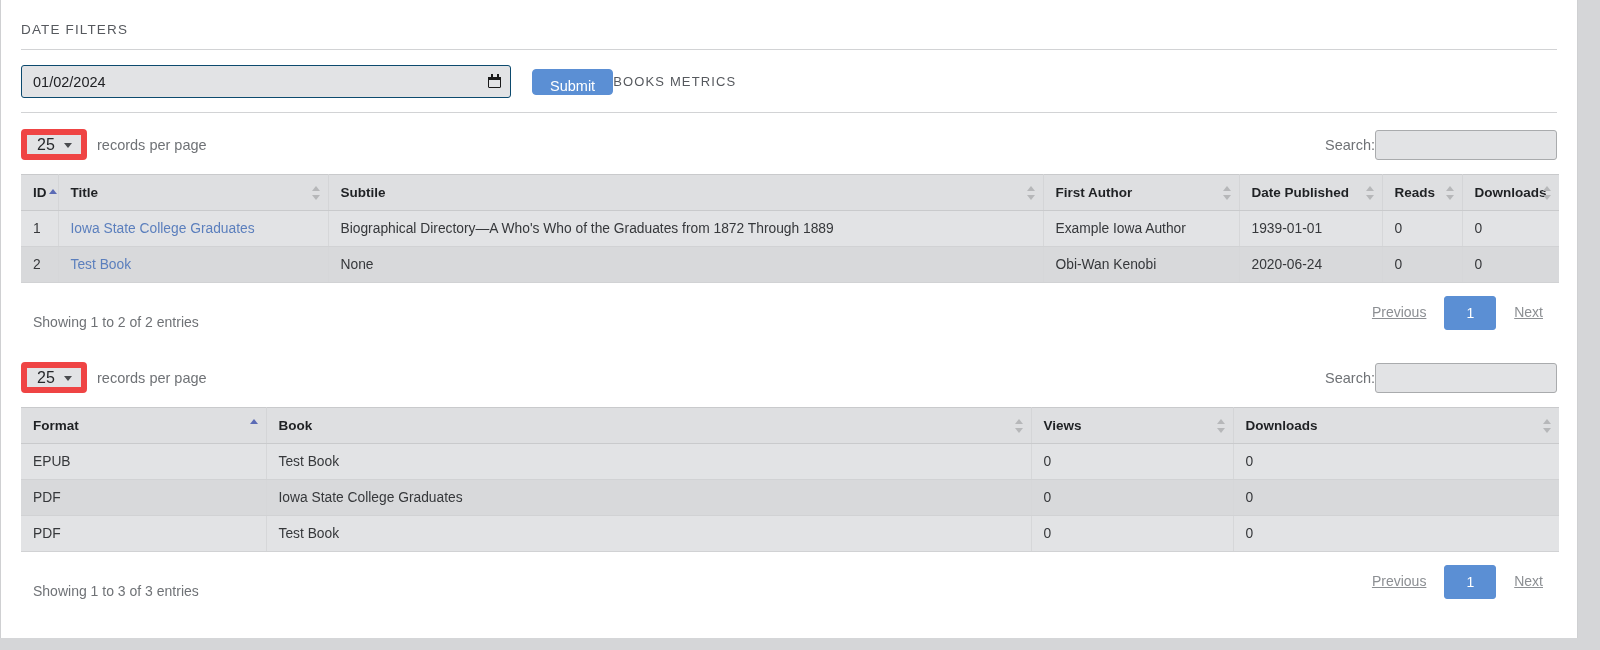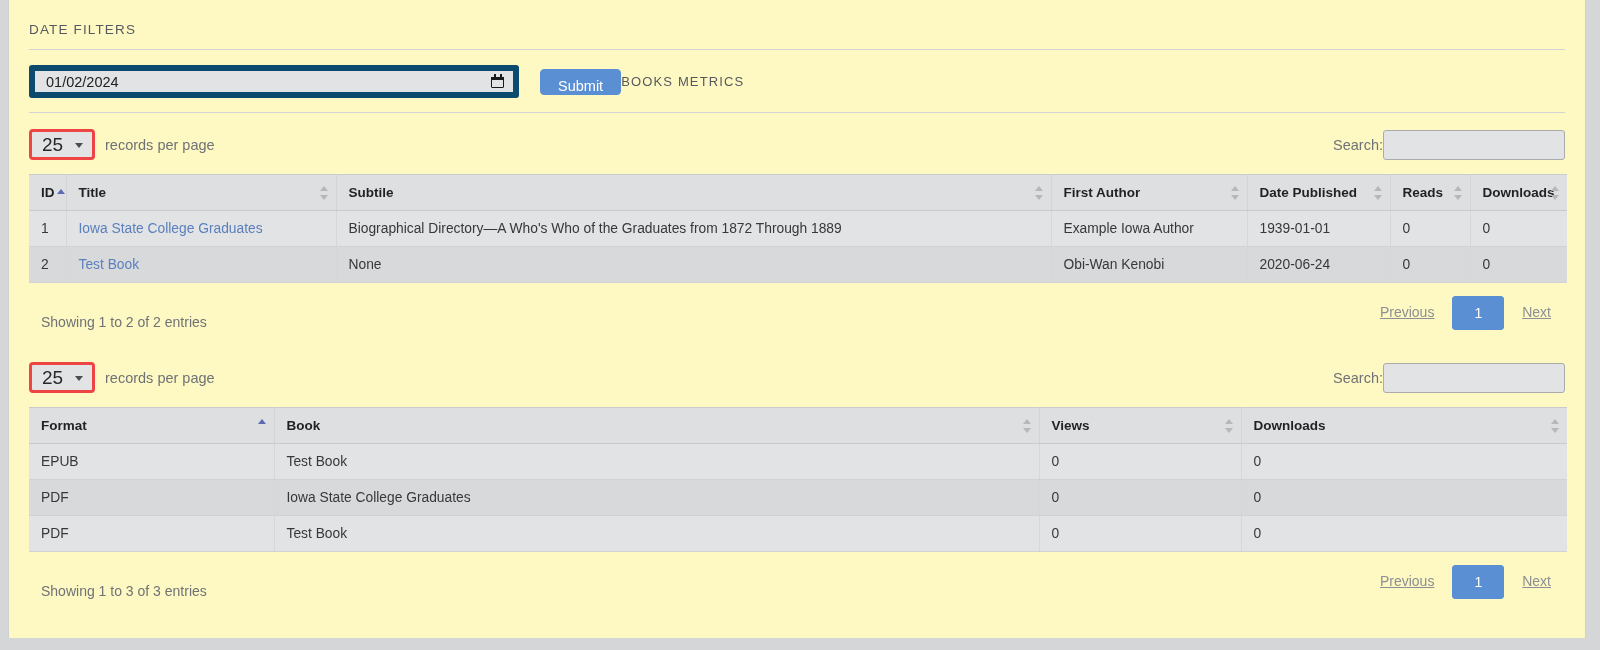--- a/index.html
+++ b/index.html
@@ -11,25 +11,25 @@
   }
   #page {
     position: relative;
     width: 1600px;
     height: 650px;
     background: #d5d6d8;
     overflow: hidden;
   }
   .page-card {
     position: absolute;
-    left: 8px;
+    left: 0;
     top: 0;
     width: 1578px;
     height: 638px;
-    background: #fef9c3;
+    background: #ffffff;
     border-left: 1px solid #cfd0d2;
     border-right: 1px solid #cfd0d2;
   }
   .inner {
     padding: 0 20px;
   }
 
   
   .section-head {
     font-size: 13.5px;
@@ -46,21 +46,21 @@
     display: flex;
     align-items: center;
     padding-top: 15px;
     padding-bottom: 14px;
     border-bottom: 1px solid #d2d3d5;
   }
   .date-input {
     position: relative;
     height: 33px;
     background: #e2e3e5;
-    border: 6px solid #0c4a6e;
+    border: 1px solid #0c4a6e;
     border-radius: 3px;
     display: flex;
     align-items: center;
     padding: 0 8px 0 11px;
     font-size: 14.5px;
     color: #202124;
     margin-right: 21px;
   }
   .date-input.d1 { width: 490px; }
   .date-input.d2 { width: 490px; }
@@ -108,23 +108,23 @@
   .dt-top {
     display: flex;
     align-items: center;
     padding: 16px 0 14px 0;
   }
   .len-select {
     position: relative;
     width: 66px;
     height: 31px;
     background: #e2e3e5;
-    border: 3px solid #ef4444;
+    border: 6px solid #ef4444;
     border-radius: 4px;
-    font-size: 19px;
+    font-size: 16px;
     color: #26282b;
     display: flex;
     align-items: center;
     padding-left: 10px;
     cursor: pointer;
   }
   .len-select .caret {
     position: absolute;
     right: 9px; top: 50%;
     margin-top: -2px;

